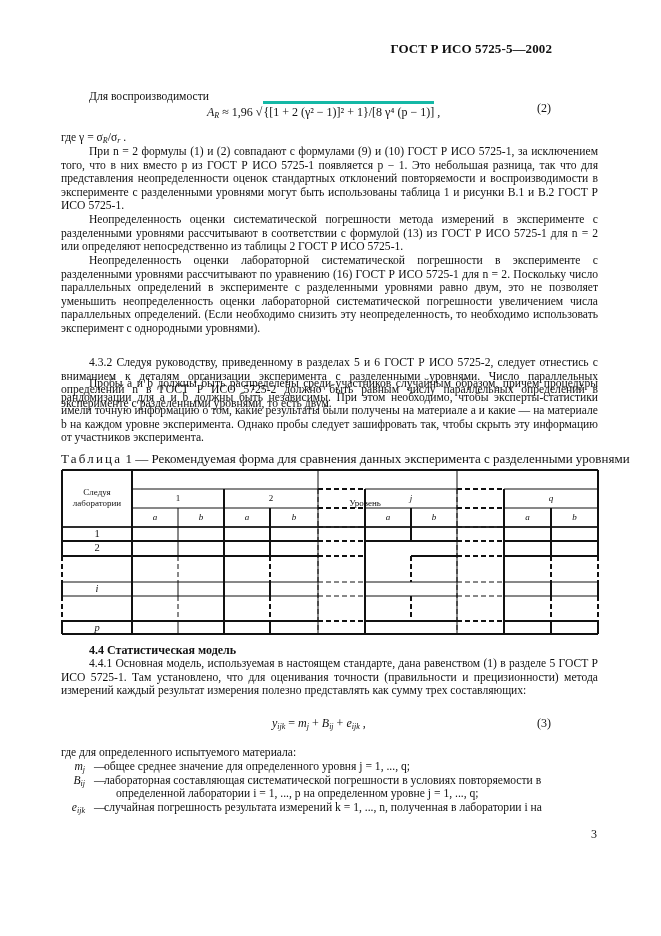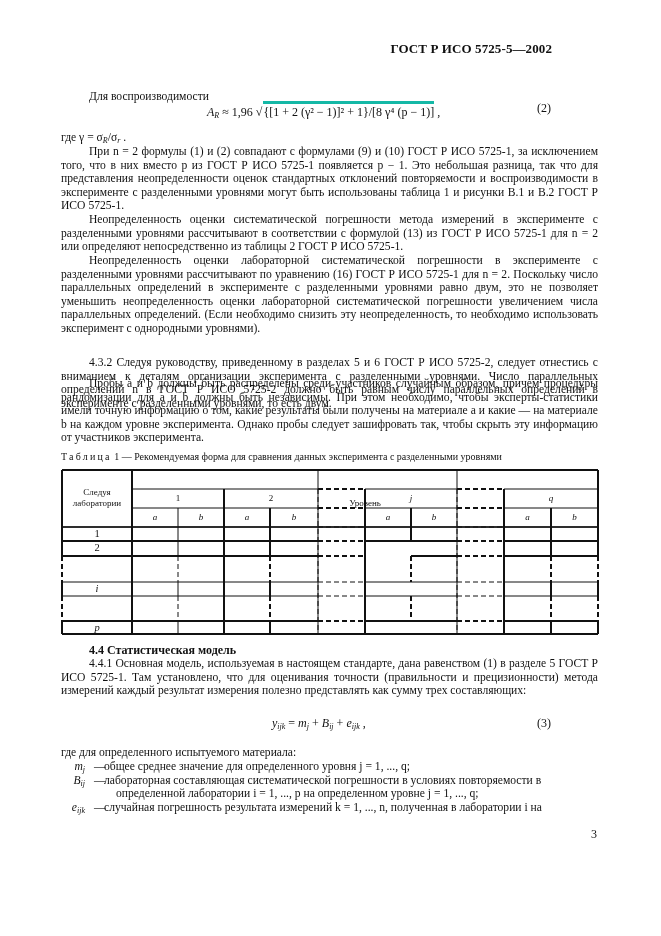--- a/index.html
+++ b/index.html
@@ -7,21 +7,21 @@
          font-family:"Liberation Serif", "DejaVu Serif", serif; color:#111; }
   .page { position:absolute; left:0; top:0; width:614px; height:936px; }
   .hdr { position:absolute; right:62px; top:41px; font-weight:bold; font-size:13px; letter-spacing:0.1px; }
   .p { position:absolute; left:61px; width:537px; font-size:11.6px; line-height:13.6px; text-align:justify; }
   .p.ind { text-indent:28px; }
   .formula { position:absolute; font-size:12px; white-space:nowrap; }
   .eqno { position:absolute; right:63px; font-size:12px; }
   i, .it { font-style:italic; }
   sub { font-size:8px; vertical-align:-2px; }
   .sqrt { display:inline-block; border-top:3px solid #14b8a6; padding-top:1px; margin-left:1px; }
-  .cap { position:absolute; left:61px; top:451px; font-size:10px; white-space:nowrap; }
+  .cap { position:absolute; left:61px; top:451px; font-size:13px; white-space:nowrap; }
   .cap .sp { letter-spacing:2.2px; }
   .h44 { position:absolute; left:89px; top:643px; font-weight:bold; font-size:12px; }
   .defs { position:absolute; left:61px; top:760px; width:537px; font-size:11.6px; line-height:13.6px; }
   .def { position:relative; padding-left:43px; text-align:justify; }
   .def .sym { position:absolute; left:0; width:24px; text-align:right; font-style:italic; }
   .def .dash { position:absolute; left:33px; }
   .def .dtext { display:block; padding-left:0; }
   .pgnum { position:absolute; left:591px; top:827px; font-size:12px; }
   
   .tbl { position:absolute; left:0; top:0; width:661px; height:936px; pointer-events:none; }

